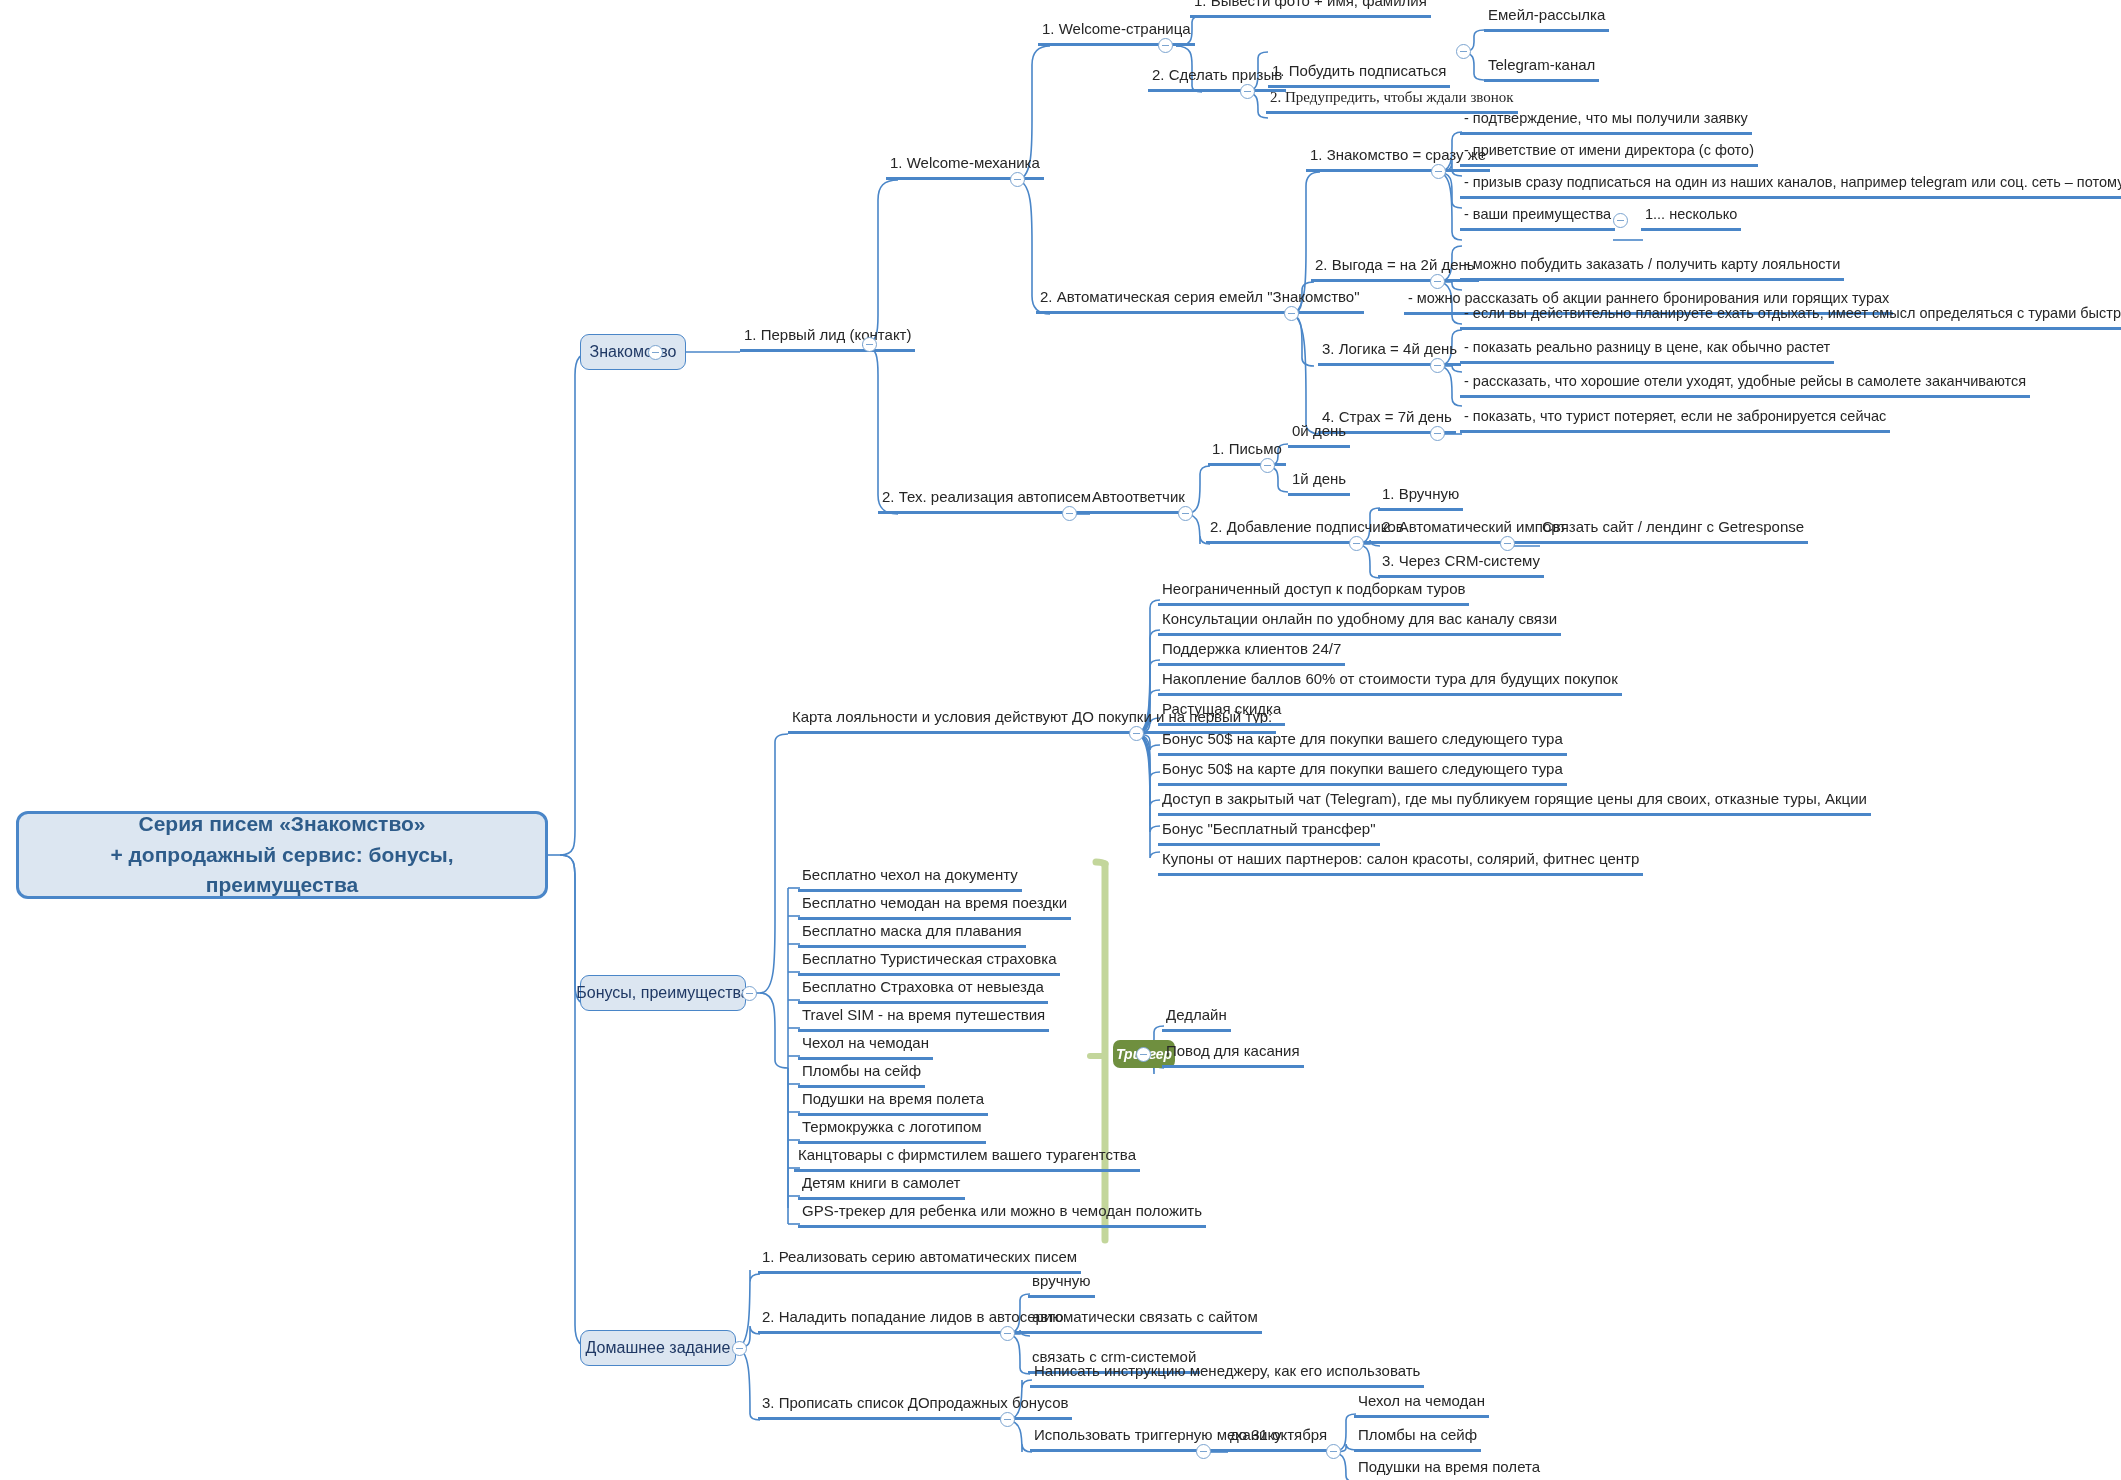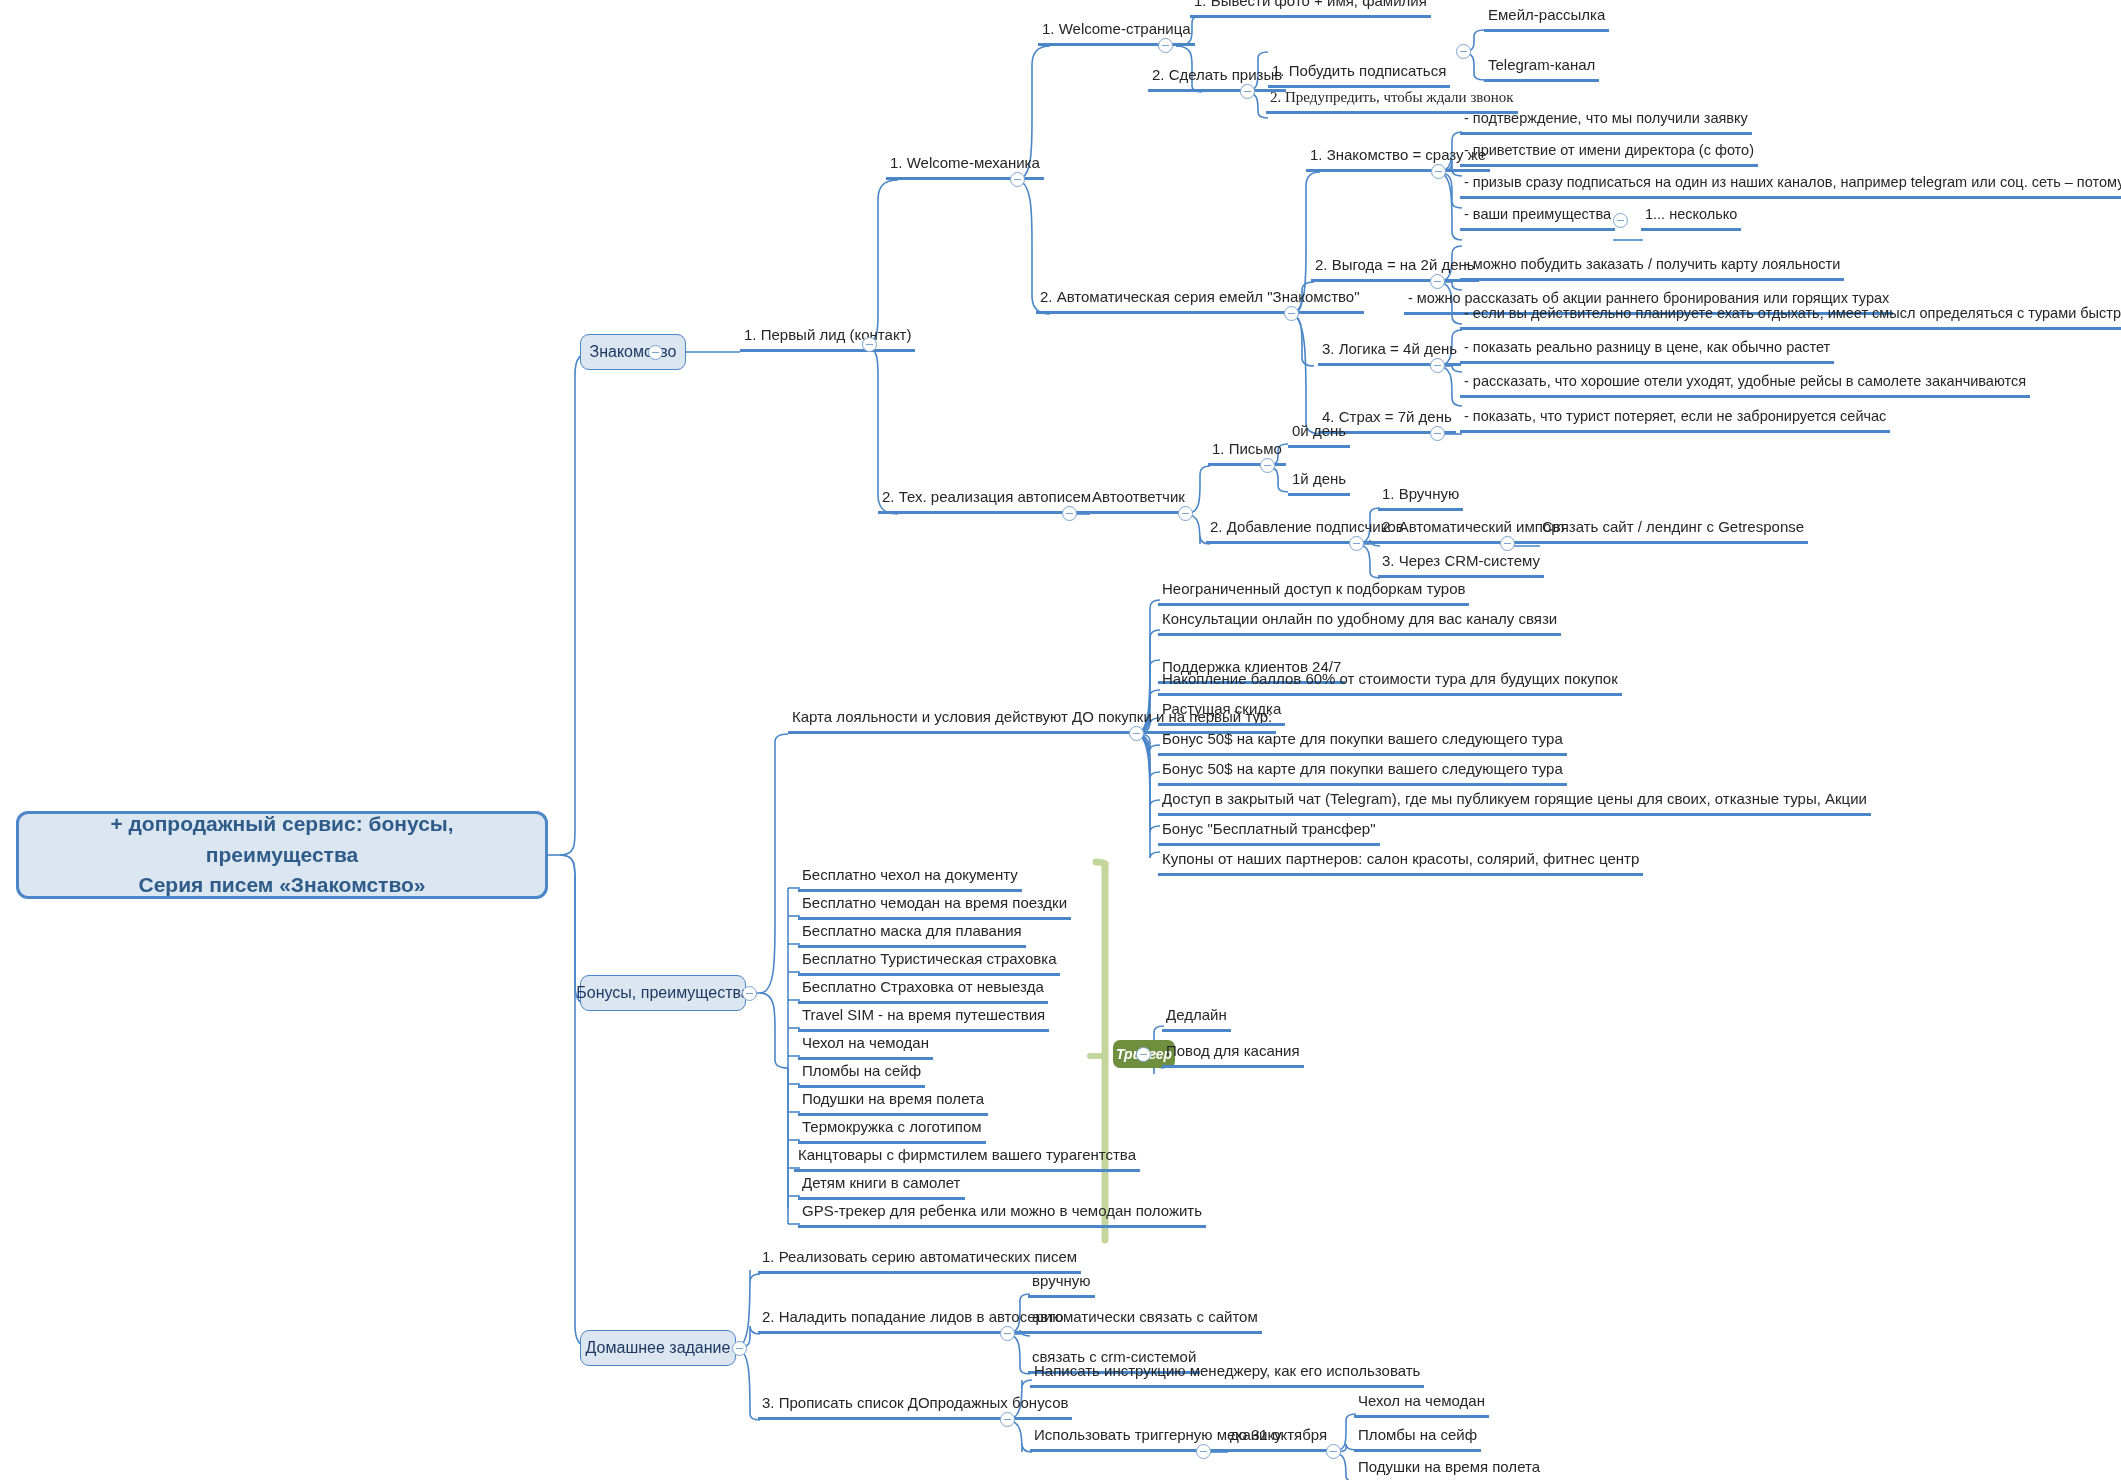--- a/index.html
+++ b/index.html
@@ -205,22 +205,22 @@
       <path d="M1105 864 L1105 1240"></path>
       <path d="M1105 864 C1105 864 1102 862 1096 862"></path>
     </g>
     <g fill="none" stroke="#c3d69b" stroke-width="6" stroke-linecap="round">
       <path d="M1090 1056 L1104 1056"></path>
     </g>
   </svg>
 
   <div class="root" style="left:16px;top:811px;width:532px;height:88px;">
     <div>
+      <div>Серия писем «Знакомство»</div>
       <div>+ допродажный сервис: бонусы, преимущества</div>
-      <div>Серия писем «Знакомство»</div>
     </div>
   </div>
 
   <div class="pill" style="left:580px;top:334px;width:106px;height:36px;">
     <span>Знакомство</span>
   </div>
   <div class="toggle" style="left:648px;top:345px;"></div>
 
   <div class="pill" style="left:580px;top:975px;width:166px;height:36px;">
     <span>Бонусы, преимущества</span>
@@ -297,21 +297,21 @@
   <div class="toggle" style="left:1500px;top:536px;"></div>
   <div class="node" style="left:1538px;top:518px;">Связать сайт / лендинг с Getresponse</div>
   <div class="node" style="left:1378px;top:552px;">3. Через CRM-систему</div>
 
   <div class="node" style="left:788px;top:708px;">Карта лояльности и условия действуют ДО покупки и на первый тур:</div>
   <div class="toggle" style="left:1129px;top:726px;"></div>
 
   <div id="loyalty-list">
       <div class="node" style="left: 1158px; top: 580px;">Неограниченный доступ к подборкам туров</div>
       <div class="node" style="left: 1158px; top: 610px;">Консультации онлайн по удобному для вас каналу связи</div>
-      <div class="node" style="left: 1158px; top: 640px; margin-top: 18px;">Поддержка клиентов 24/7</div>
+      <div class="node" style="left: 1158px; top: 640px;">Поддержка клиентов 24/7</div>
       <div class="node" style="left: 1158px; top: 670px;">Накопление баллов 60% от стоимости тура для будущих покупок</div>
       <div class="node" style="left: 1158px; top: 700px;">Растущая скидка</div>
       <div class="node" style="left: 1158px; top: 730px;">Бонус 50$ на карте для покупки вашего следующего тура</div>
       <div class="node" style="left: 1158px; top: 760px;">Бонус 50$ на карте для покупки вашего следующего тура</div>
       <div class="node" style="left: 1158px; top: 790px;">Доступ в закрытый чат (Telegram), где мы публикуем горящие цены для своих, отказные туры, Акции</div>
       <div class="node" style="left: 1158px; top: 820px;">Бонус "Бесплатный трансфер"</div>
       <div class="node" style="left: 1158px; top: 850px;">Купоны от наших партнеров: салон красоты, солярий, фитнес центр</div>
     </div>
   <div id="gifts-list">
       <div class="node" style="left: 798px; top: 866px;">Бесплатно чехол на документу</div>

